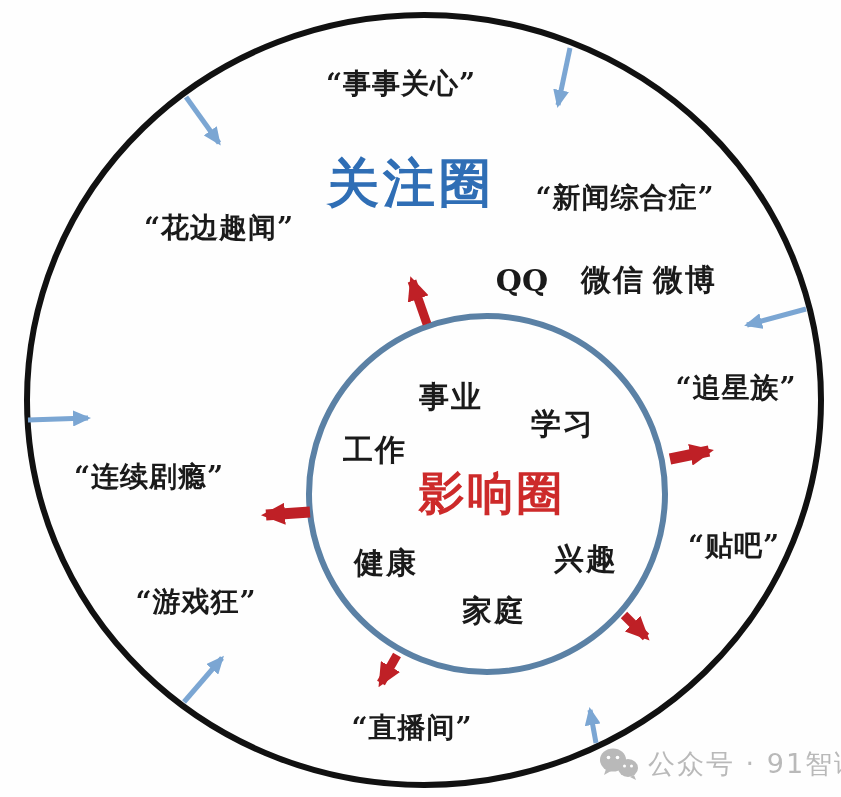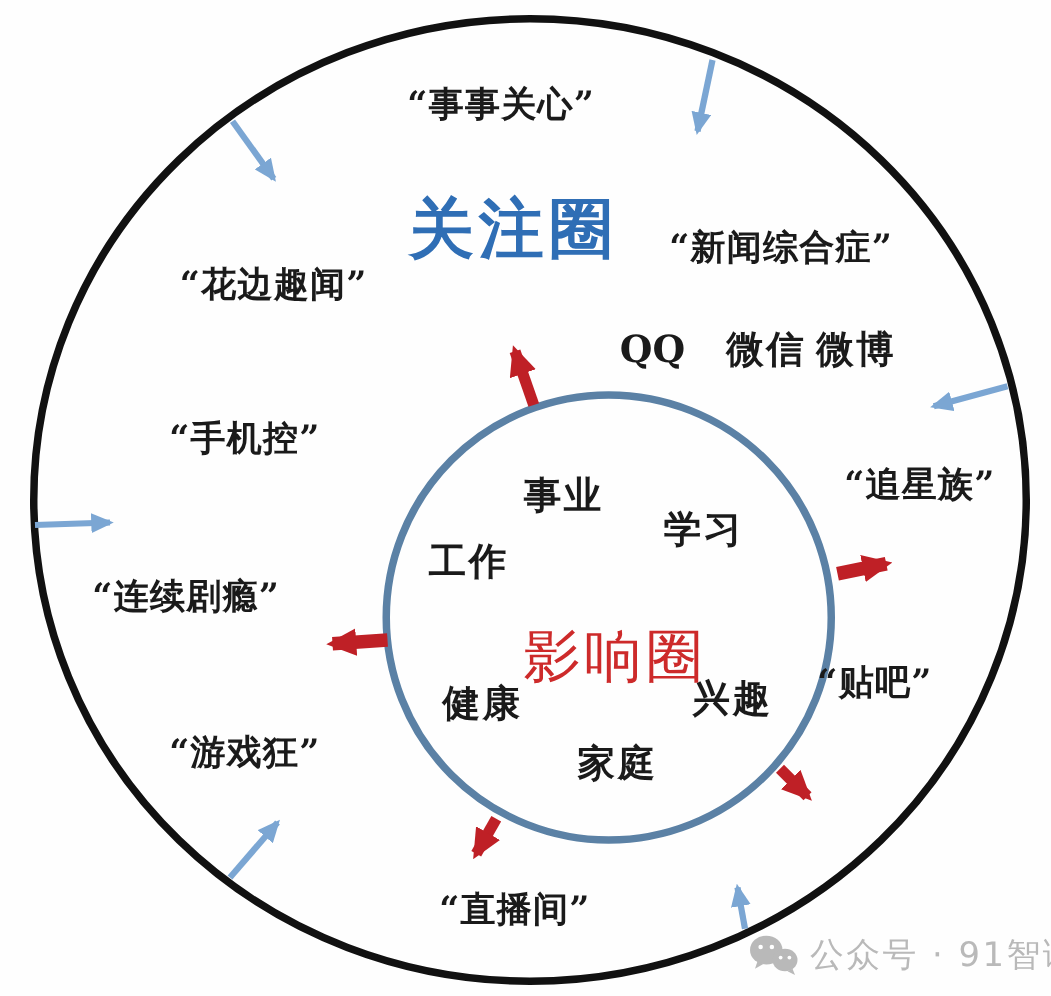--- a/index.html
+++ b/index.html
@@ -30,26 +30,25 @@
     font-family: "DejaVu Sans", "Liberation Sans", sans-serif;
     font-weight: 700;
     font-size: 52px;
     color: #2f6eb5;
     letter-spacing: 4px;
     white-space: nowrap;
   }
   .title-influence {
     position: absolute;
     transform: translate(-50%, -50%);
-    font-weight: 400;
+    font-weight: 700;
     font-size: 46px;
     color: #cd2a2a;
     letter-spacing: 3px;
     white-space: nowrap;
-    margin-top: 32px;
   }
   #watermark {
     position: absolute;
     left: 598px;
     top: 746px;
     display: flex;
     align-items: center;
     gap: 8px;
     font-family: "DejaVu Sans", "Liberation Sans", sans-serif;
     color: #b9b9b9;
@@ -94,24 +93,23 @@
       <line x1="624" y1="615" x2="646" y2="637" stroke-width="9" marker-end="url(#head-red)"></line>
     </g>
   </svg>
 
   <div class="title-concern" style="left:411px; top:184px;">关注圈</div>
   <div class="title-influence" style="left:492px; top:494px;">影响圈</div>
 
   <div class="lbl quote" style="left:401px; top:84px;">“事事关心”</div>
   <div class="lbl quote" style="left:625px; top:198px;">“新闻综合症”</div>
   <div class="lbl quote" style="left:219px; top:228px;">“花边趣闻”</div>
-  <div class="lbl quote" style="left:196px; top:351px;">“手机控”</div>
   <div class="lbl quote" style="left:736px; top:388px;">“追星族”</div>
   <div class="lbl quote" style="left:149px; top:477px;">“连续剧瘾”</div>
-  <div class="lbl quote" style="left:700px; top:546px;text-align:right;">“贴吧”</div>
+  <div class="lbl quote" style="left:734px; top:546px;text-align:right;">“贴吧”</div>
   <div class="lbl quote" style="left:196px; top:602px;">“游戏狂”</div>
   <div class="lbl quote" style="left:412px; top:728px;">“直播间”</div>
 
   <div class="lbl platform" style="left:496px; top:280px; letter-spacing:0;">QQ</div>
   <div class="lbl platform" style="left:587px; top:280px;">微信</div>
   <div class="lbl platform" style="left:659px; top:280px;">微博</div>
 
   <div class="lbl inner" style="left:451px; top:397px;">事业</div>
   <div class="lbl inner" style="left:563px; top:424px;">学习</div>
   <div class="lbl inner" style="left:375px; top:450px;">工作</div>

